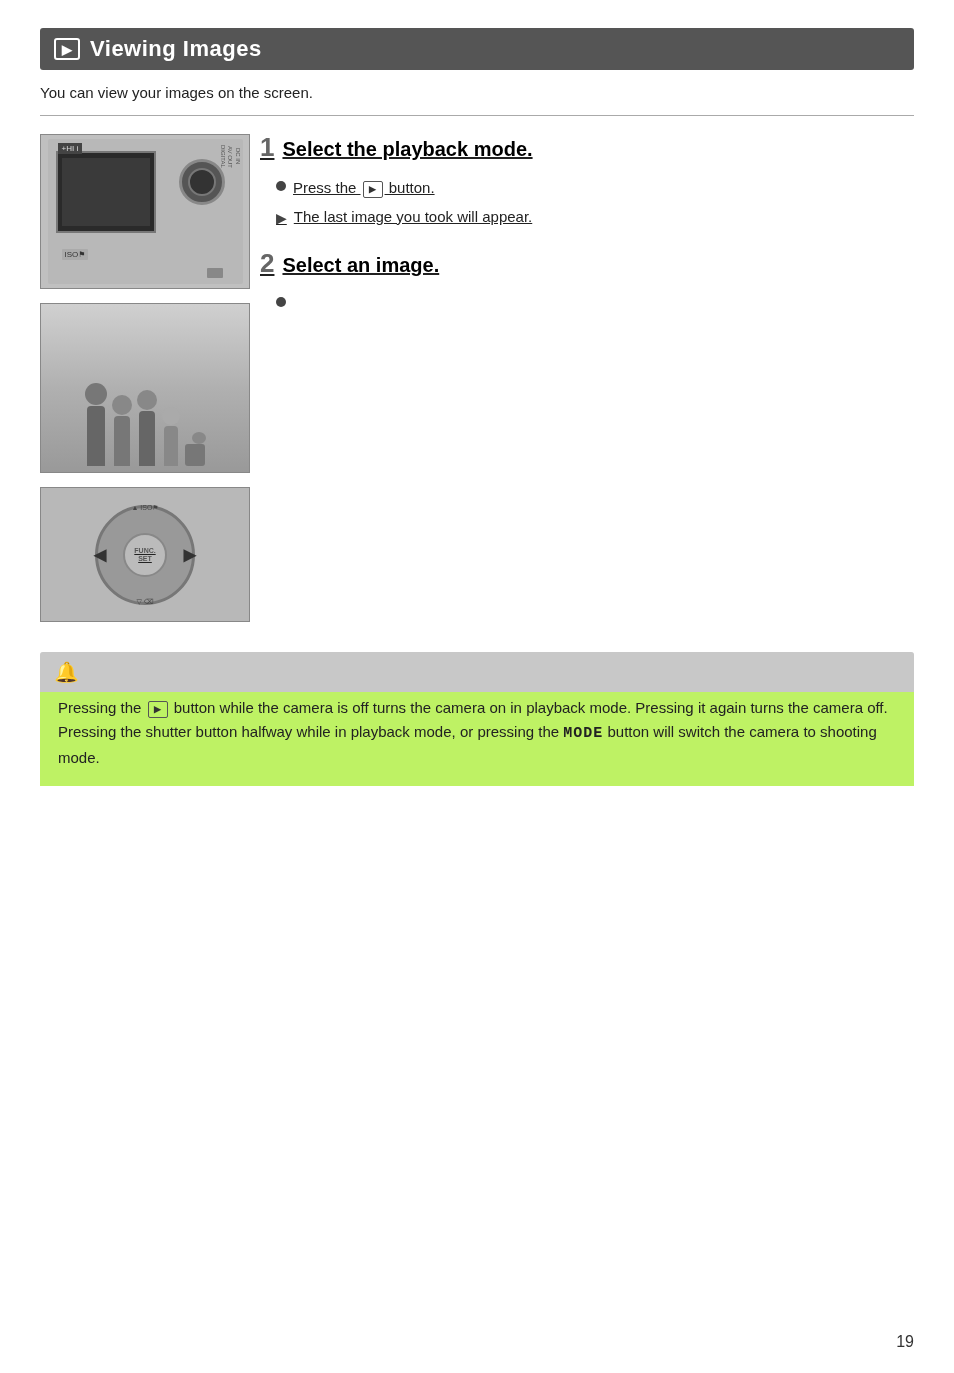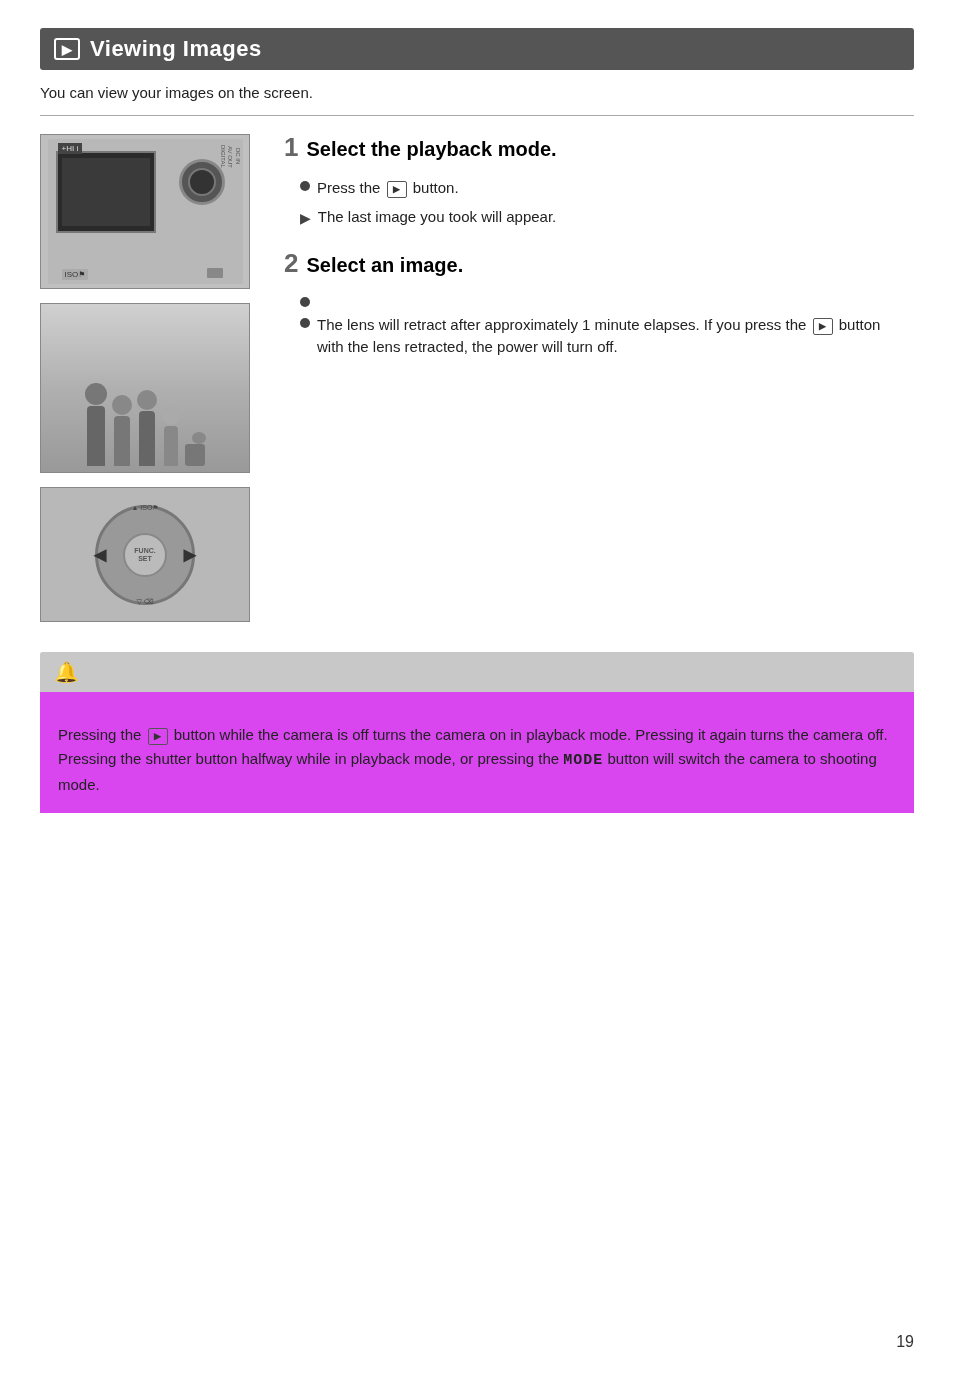--- a/index.html
+++ b/index.html
@@ -58,22 +58,22 @@
 
     hr.divider {
       border: none;
       border-top: 1px solid #aaa;
       margin-bottom: 18px;
     }
 
     
     .main-content {
       display: flex;
-      gap: 24px;
       margin-bottom: 30px;
+      text-decoration: underline;
     }
 
     
     .images-column {
       display: flex;
       flex-direction: column;
       gap: 14px;
       width: 220px;
       flex-shrink: 0;
     }
@@ -222,25 +222,25 @@
       color: #555;
     }
 
     .switching-title {
       font-size: 17px;
       font-weight: bold;
       color: #444;
     }
 
     .switching-body {
-      padding: 31px 18px 16px 18px;
+      padding: 4px 18px 16px 18px;
       font-size: 15px;
       line-height: 1.6;
       color: #222;
-      background: #d946ef;
+      background: #bef264;
     }
 
     .mode-bold {
       font-weight: bold;
       font-family: 'Courier New', monospace;
       letter-spacing: 1px;
     }
 
     
     .page-number {
@@ -278,21 +278,21 @@
             </div>
 
             <div style="position:absolute;right:18px;top:20px;width:46px;height:46px;border-radius:50%;background:#555;border:3px solid #888;display:flex;align-items:center;justify-content:center;">
               <div style="width:28px;height:28px;border-radius:50%;background:#333;border:2px solid #777;"></div>
             </div>
 
             <div style="position:absolute;top:4px;left:10px;font-size:8px;color:#ddd;background:#444;padding:1px 4px;">+HI&nbsp;i</div>
 
             <div style="position:absolute;right:2px;top:6px;font-size:6px;color:#555;text-align:center;writing-mode:vertical-rl;line-height:1.2;">DC IN<br>AV OUT<br>DIGITAL</div>
 
-            <div style="position:absolute;bottom:4px;left:14px;font-size:8px;color:#333;background:#aaa;padding:1px 3px;border-radius:1px;">ISO⚑</div>
+            <div style="position:absolute;bottom:24px;left:14px;font-size:8px;color:#333;background:#aaa;padding:1px 3px;border-radius:1px;">ISO⚑</div>
 
             <div style="position:absolute;bottom:6px;right:20px;width:16px;height:10px;background:#888;border-radius:1px;"></div>
           </div>
         </div>
       </div>
 
       <div class="camera-img-box mid-photo">
         <div class="photo-people" style="width:100%;height:100%;">
 
           <div style="position:absolute;top:0;left:0;right:0;bottom:0;background:linear-gradient(180deg,#d0d0d0 0%,#b0b0b0 50%,#999 100%);"></div>
@@ -378,24 +378,20 @@
         </div>
         <ul class="bullet-list">
 
           <li>
             <span class="bullet-dot"></span>
           </li>
 
 
 
 
-          <li>
-            <span class="bullet-dot"></span>
-            <span>The lens will retract after approximately 1 minute elapses. If you press the <span class="inline-btn">▶</span> button with the lens retracted, the power will turn off.</span>
-          </li>
 
         </ul>
       </div>
 
     </div>
   </div>
 
   <div class="switching-section">
     <div class="switching-header">
       <span class="switching-icon">🔔</span>

